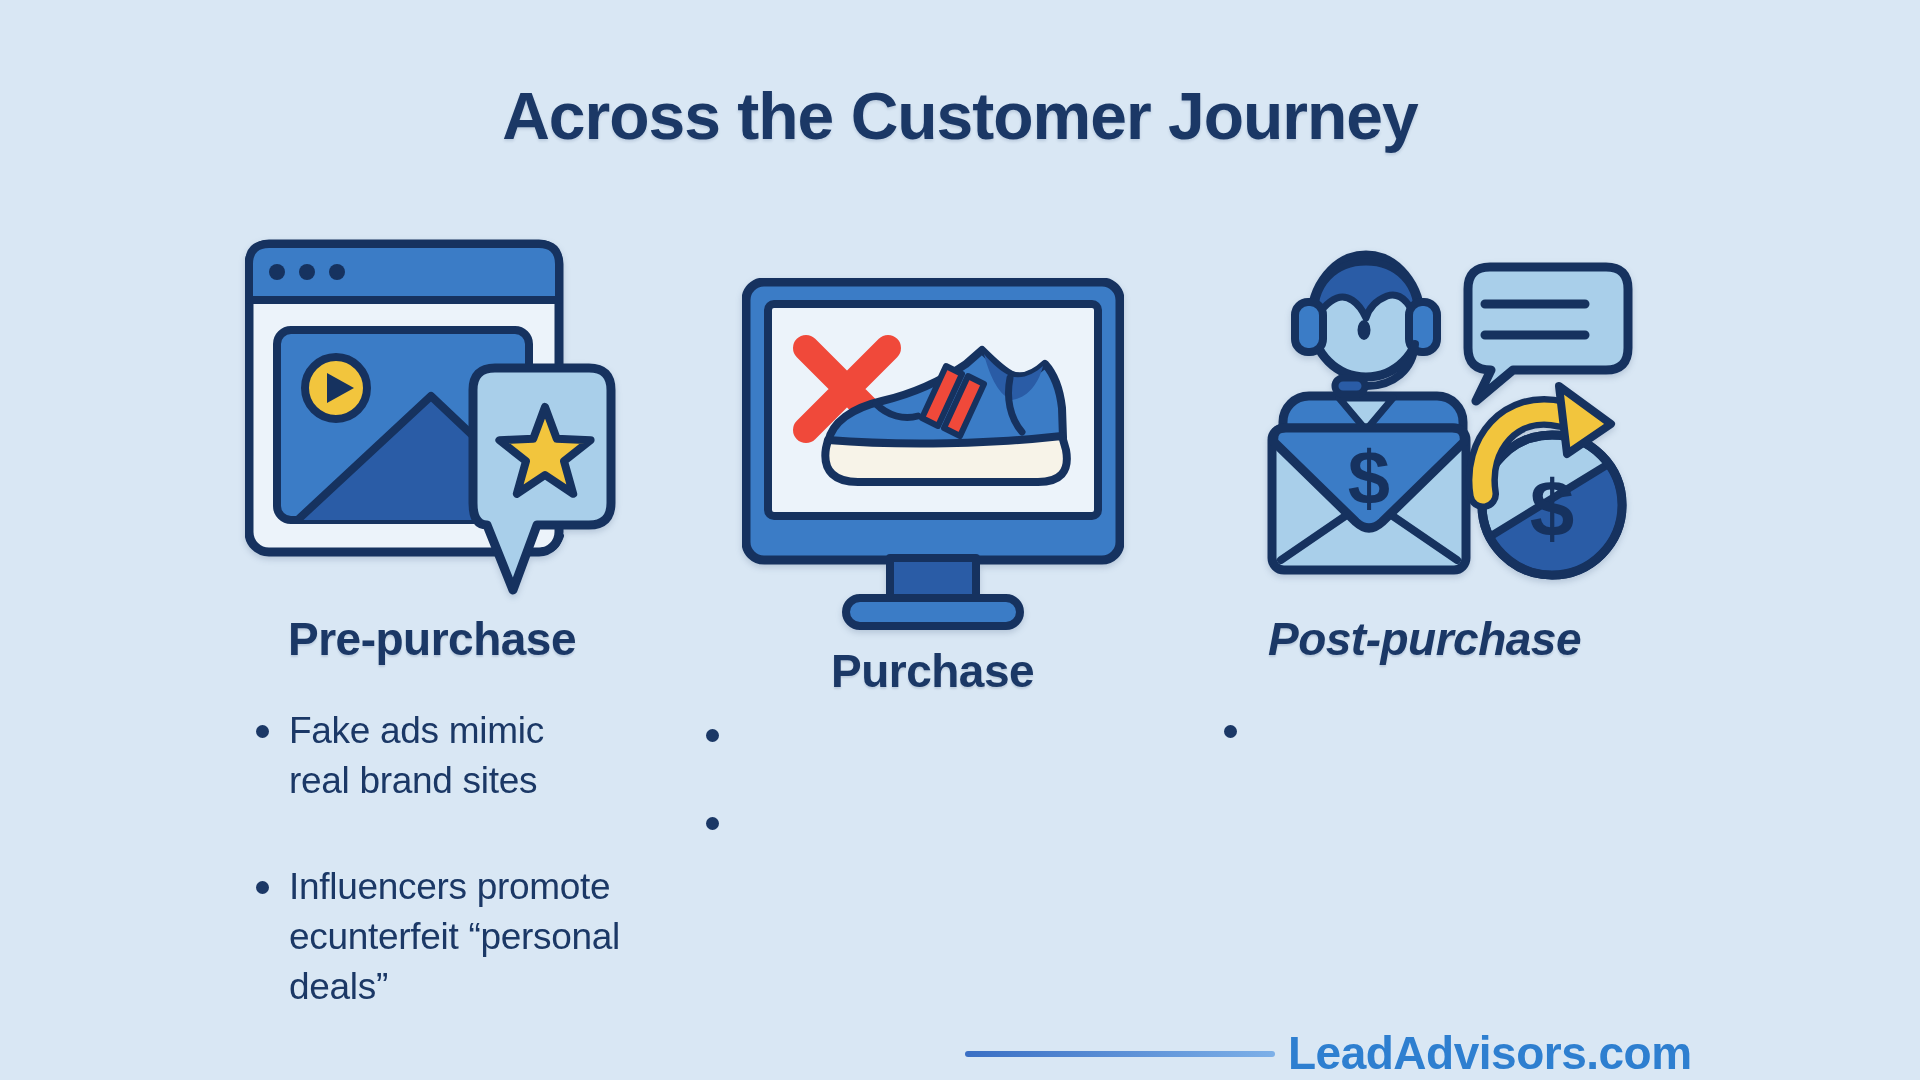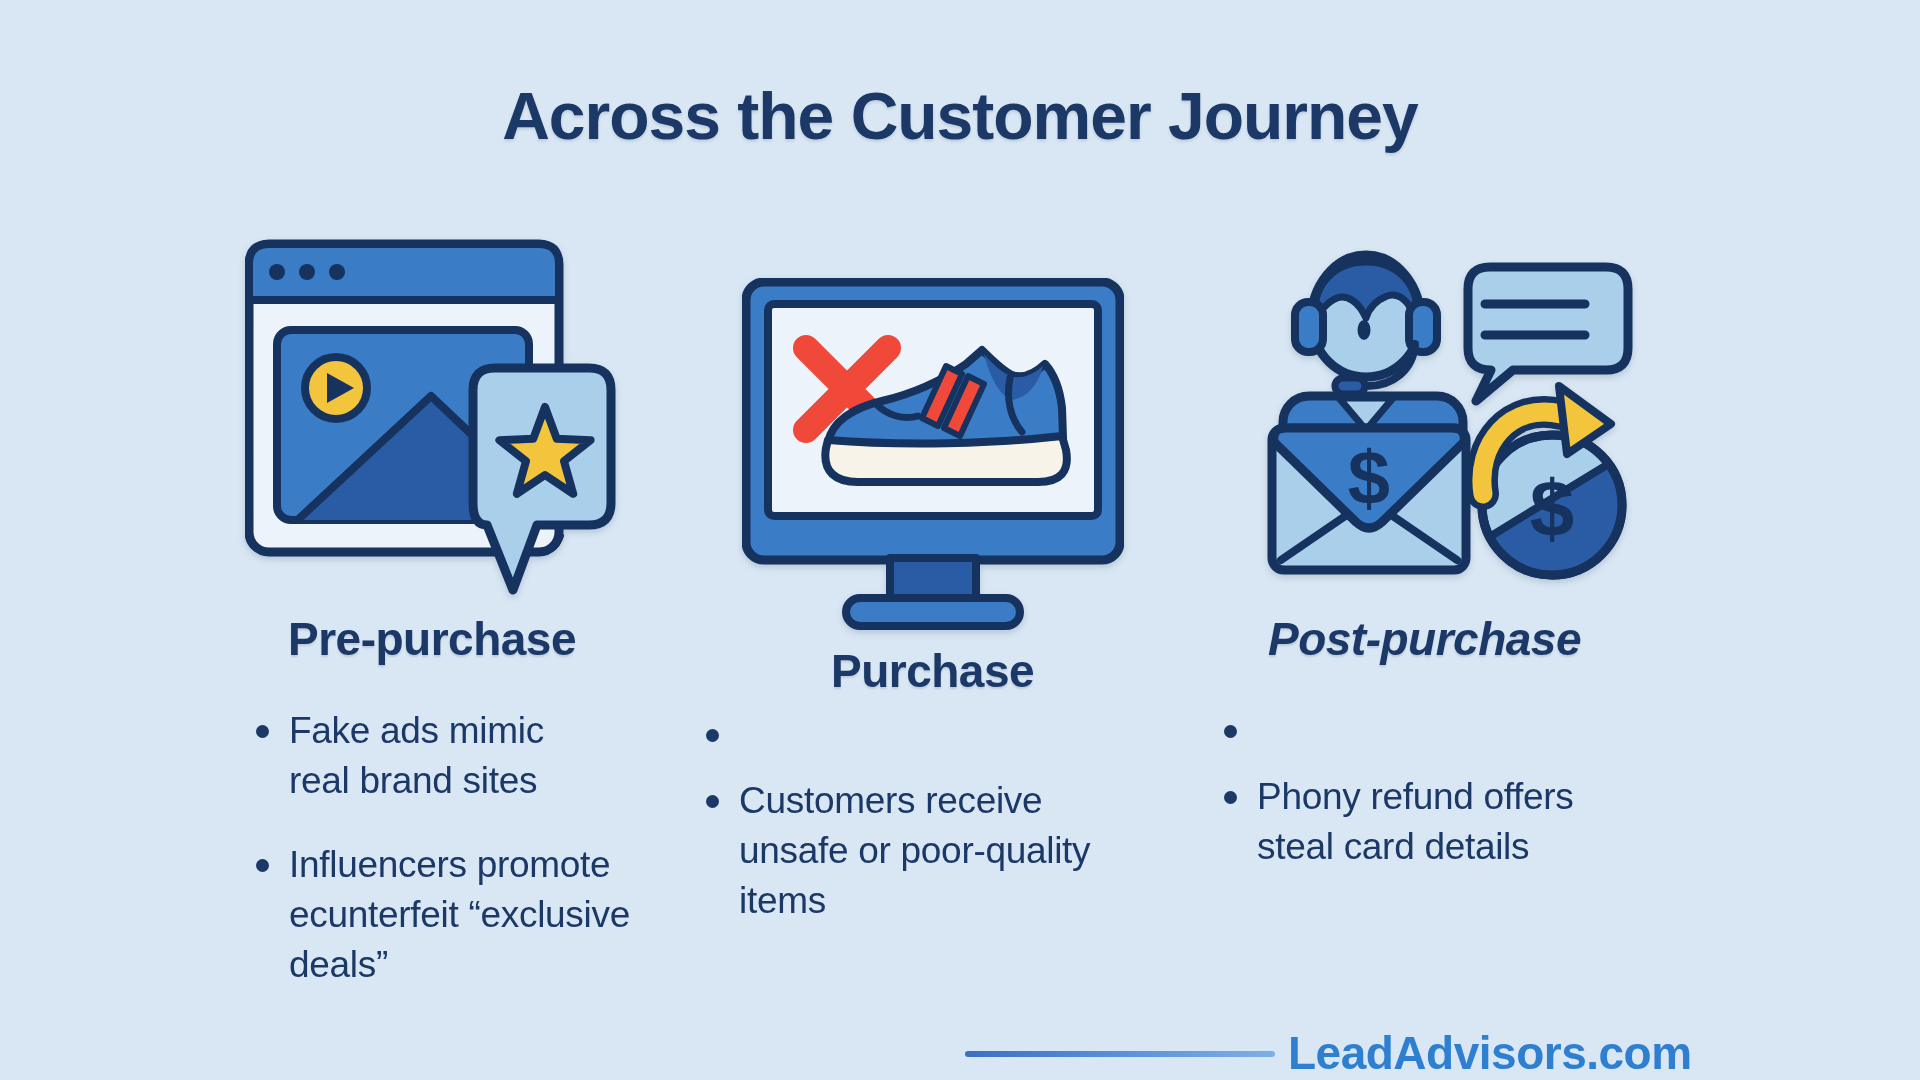--- a/index.html
+++ b/index.html
@@ -11,21 +11,21 @@
   .canvas{position:relative;width:1920px;height:1080px;background:var(--background);
           overflow:hidden;font-family:"Liberation Sans",sans-serif;}
   .title{position:absolute;left:0;top:78px;width:100%;text-align:center;
          font-size:66px;font-weight:700;color:var(--text);letter-spacing:-1px;
          text-shadow:0 2px 3px rgba(22,50,95,.15);}
   .col-heading{position:absolute;font-size:46px;font-weight:700;color:var(--text);
          letter-spacing:-.5px;text-shadow:0 2px 2px rgba(22,50,95,.15);}
   #h-pre{left:288px;top:612px;}
   #h-pur{left:831px;top:644px;}
   #h-post{left:1268px;top:612px;font-style:italic;}
-  .bullets{position:absolute;display:flex;flex-direction:column;gap:34px;}
+  .bullets{position:absolute;display:flex;flex-direction:column;gap:56px;}
   #b-pre{left:256px;top:706px;width:400px;}
   #b-pur{left:706px;top:710px;width:460px;}
   #b-post{left:1224px;top:706px;width:480px;}
   .bullet{display:flex;}
   .dot{flex:0 0 13px;width:13px;height:13px;border-radius:50%;background:var(--text);margin-top:19px;}
   .bullet-text{margin-left:20px;font-size:37px;line-height:50px;color:var(--text);
                white-space:pre-line;letter-spacing:-.3px;}
   .ic{position:absolute;filter:drop-shadow(0 3px 3px rgba(22,50,95,.18));}
   #ic1{left:245px;top:238px;}
   #ic2{left:742px;top:278px;}
@@ -139,44 +139,36 @@
 
   <div id="b-pre" class="bullets">
     <div class="bullet">
       <span class="dot"></span>
       <span class="bullet-text">Fake ads mimic
 real brand sites</span>
     </div>
     <div class="bullet">
       <span class="dot"></span>
       <span class="bullet-text">Influencers promote
-ecunterfeit “exclusive
+ecunterfeit “personal
 deals”</span>
     </div>
   </div>
 
   <div id="b-pur" class="bullets">
     <div class="bullet">
       <span class="dot"></span>
     </div>
     <div class="bullet">
       <span class="dot"></span>
-      <span class="bullet-text">Customers receive
-unsafe or poor-quality
-items</span>
     </div>
   </div>
 
   <div id="b-post" class="bullets">
     <div class="bullet">
       <span class="dot"></span>
-    </div>
-    <div class="bullet">
-      <span class="dot"></span>
-      <span class="bullet-text">Phony refund offers
-steal card details</span>
     </div>
   </div>
 
   <div class="footer-line"></div>
   <div class="brand">LeadAdvisors.com</div>
 
 </div>
 
 </body></html>

